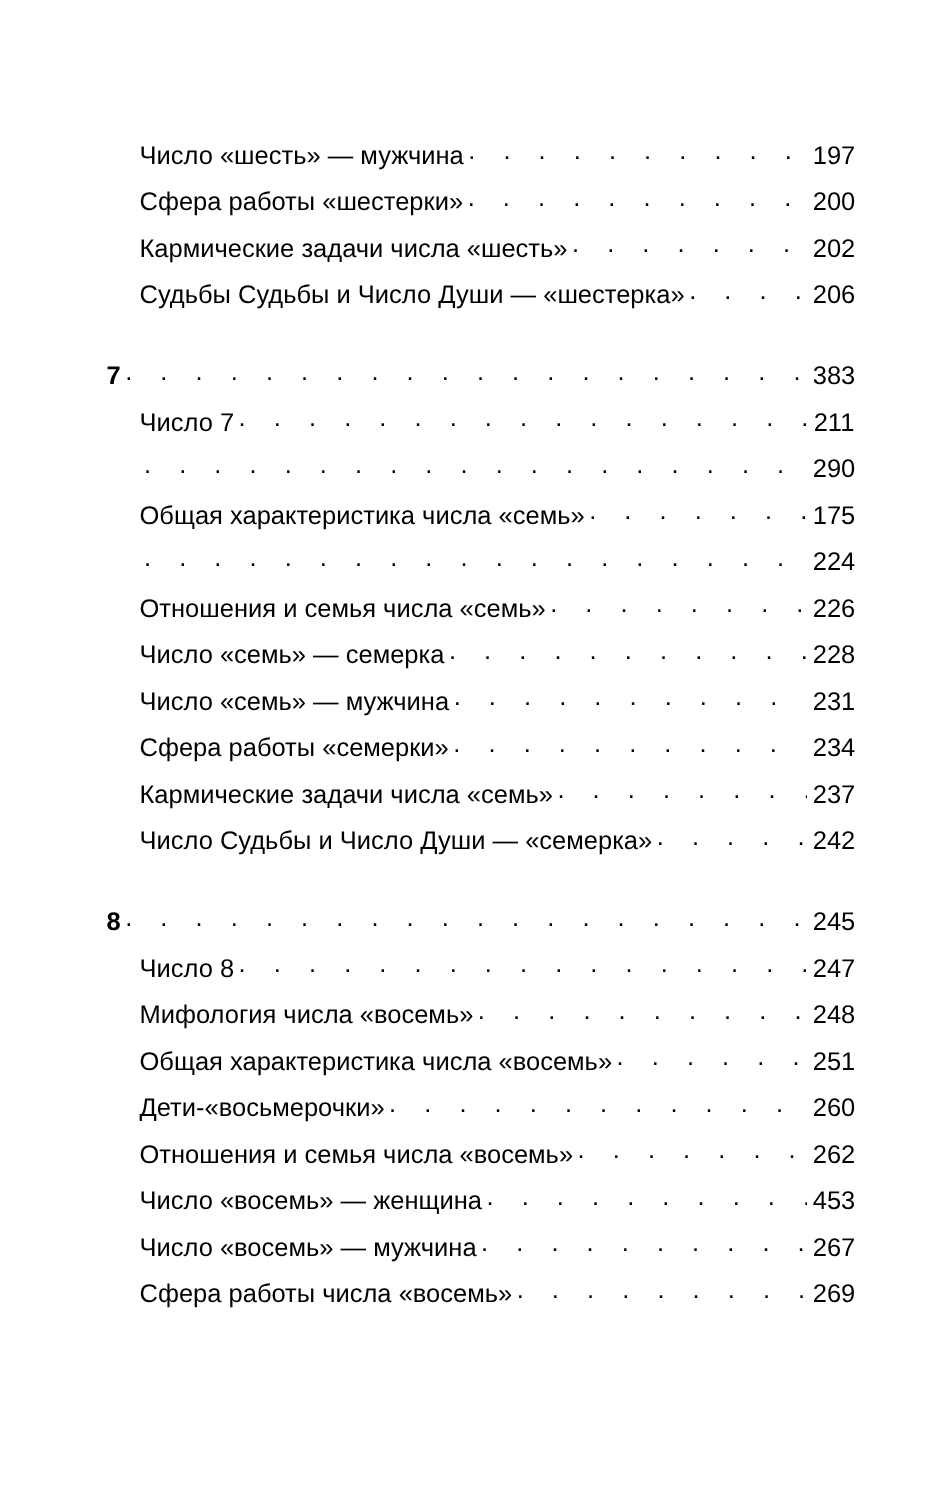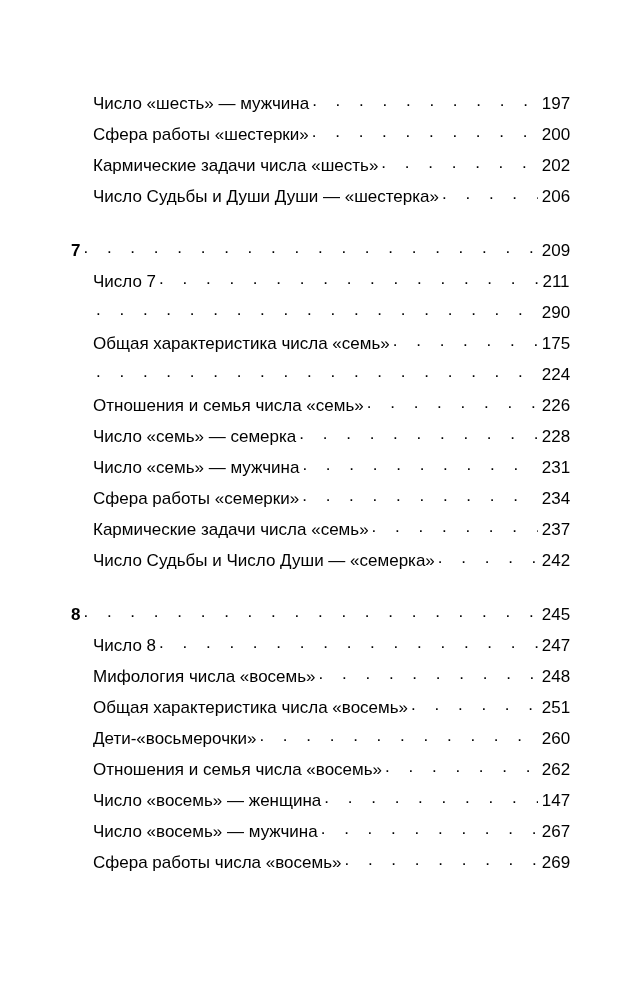--- a/index.html
+++ b/index.html
@@ -105,30 +105,30 @@
           <span class="toc-title">Сфера работы «шестерки»</span>
           <span class="toc-leader"></span>
           <span class="toc-page">200</span>
         </div>
         <div class="toc-row entry">
           <span class="toc-title">Кармические задачи числа «шесть»</span>
           <span class="toc-leader"></span>
           <span class="toc-page">202</span>
         </div>
         <div class="toc-row entry">
-          <span class="toc-title">Число Судьбы и Души Души — «шестерка»</span>
+          <span class="toc-title">Судьбы Судьбы и Число Души — «шестерка»</span>
           <span class="toc-leader"></span>
           <span class="toc-page">206</span>
         </div>
       </div>
       <div class="toc-group">
         <div class="toc-row chapter">
           <span class="toc-title">7</span>
           <span class="toc-leader"></span>
-          <span class="toc-page">209</span>
+          <span class="toc-page">383</span>
         </div>
         <div class="toc-row entry">
           <span class="toc-title">Число 7</span>
           <span class="toc-leader"></span>
           <span class="toc-page">211</span>
         </div>
         <div class="toc-row entry">
           <span class="toc-leader"></span>
           <span class="toc-page">290</span>
         </div>
@@ -199,21 +199,21 @@
           <span class="toc-page">260</span>
         </div>
         <div class="toc-row entry">
           <span class="toc-title">Отношения и семья числа «восемь»</span>
           <span class="toc-leader"></span>
           <span class="toc-page">262</span>
         </div>
         <div class="toc-row entry">
           <span class="toc-title">Число «восемь» — женщина</span>
           <span class="toc-leader"></span>
-          <span class="toc-page">147</span>
+          <span class="toc-page">453</span>
         </div>
         <div class="toc-row entry">
           <span class="toc-title">Число «восемь» — мужчина</span>
           <span class="toc-leader"></span>
           <span class="toc-page">267</span>
         </div>
         <div class="toc-row entry">
           <span class="toc-title">Сфера работы числа «восемь»</span>
           <span class="toc-leader"></span>
           <span class="toc-page">269</span>

